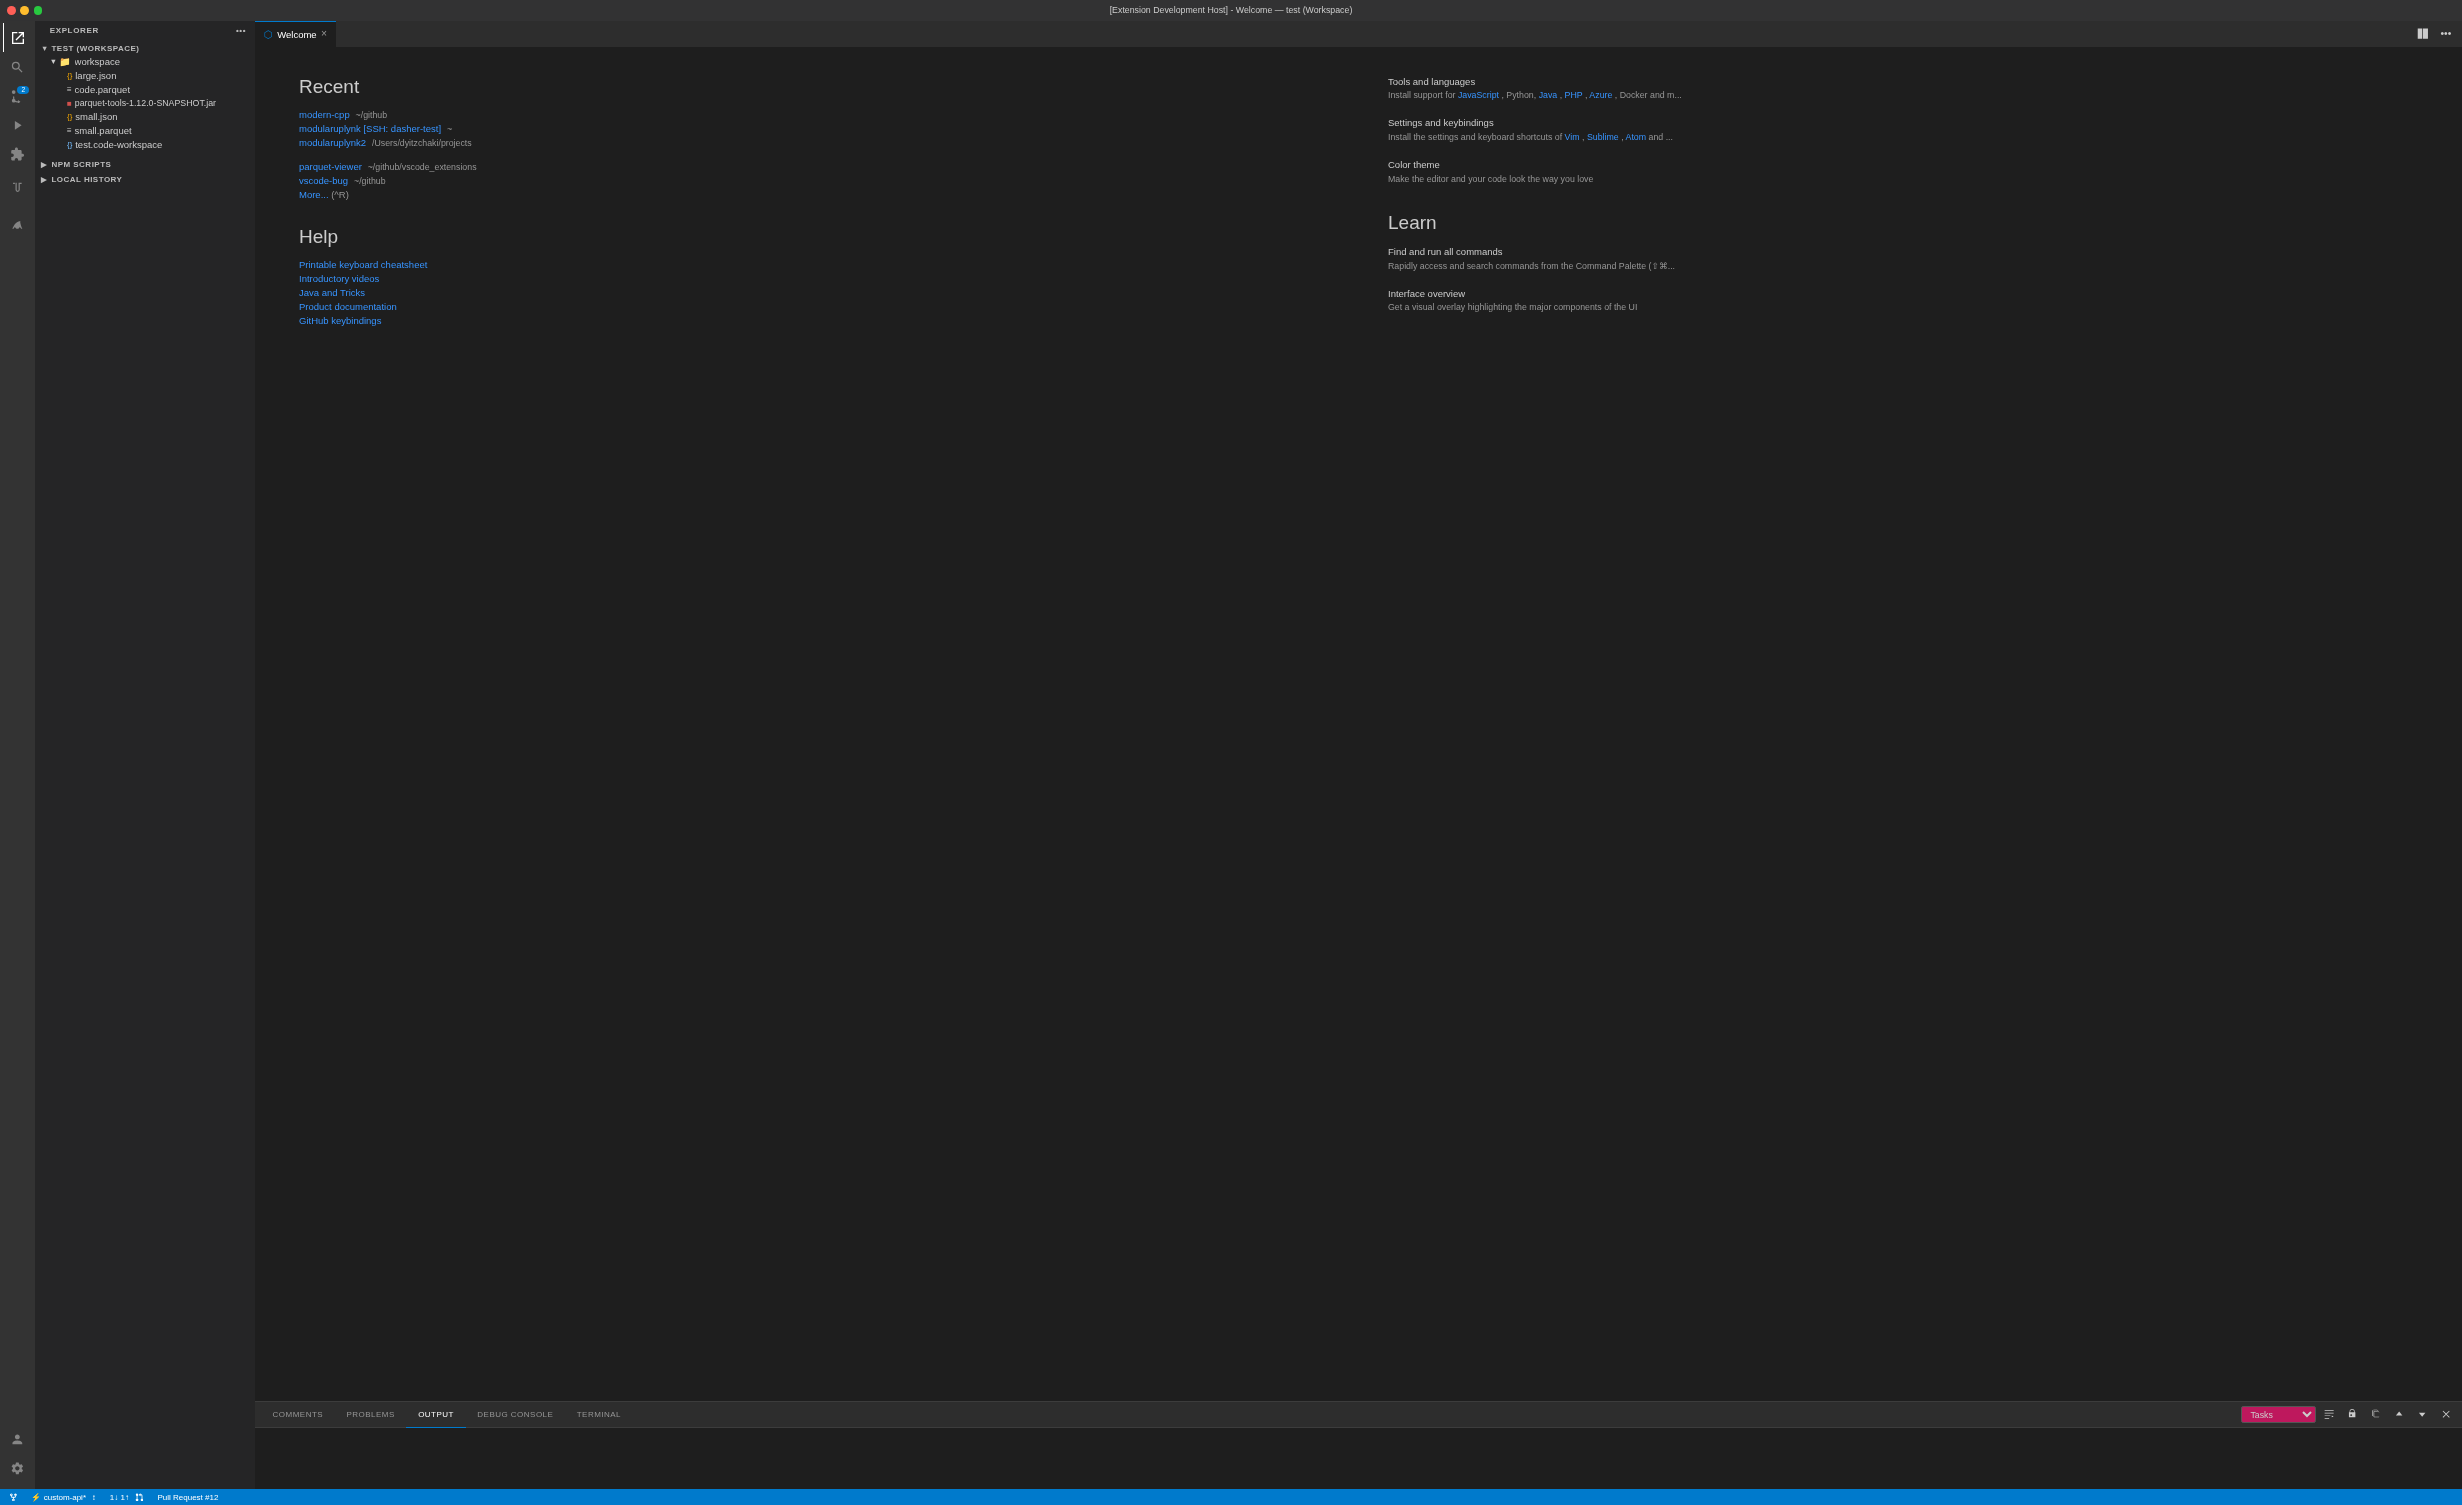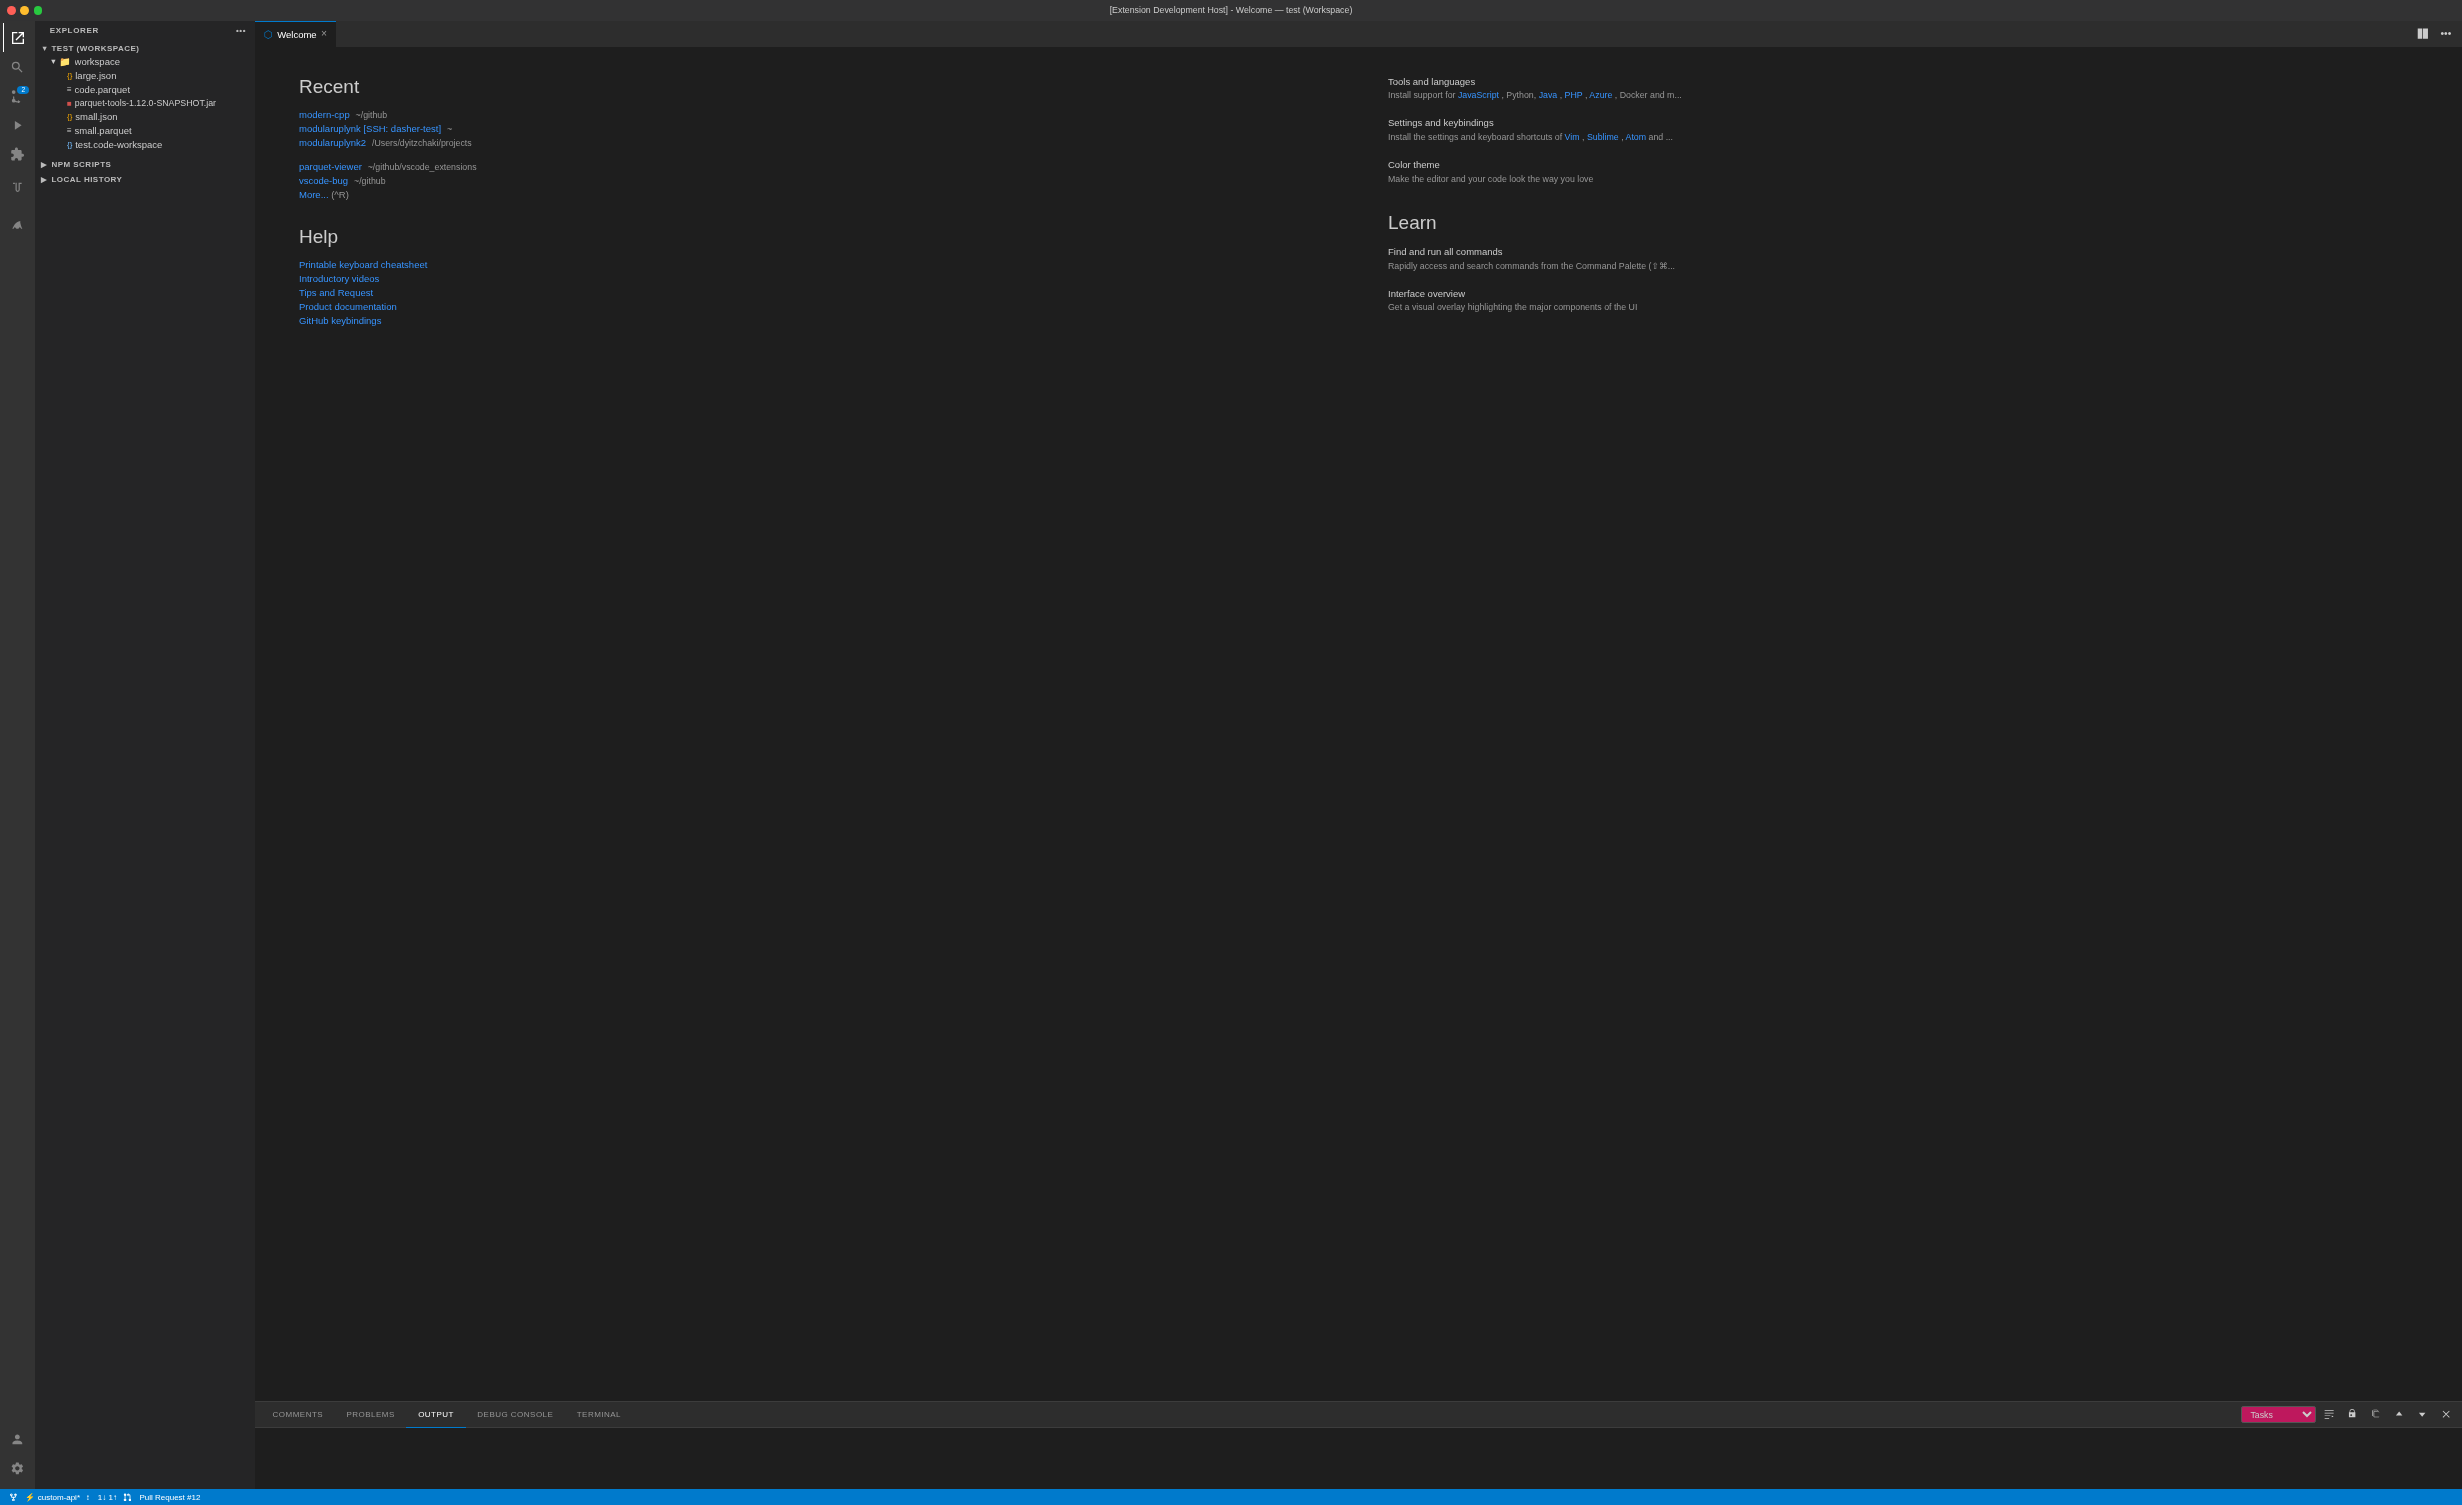--- a/index.html
+++ b/index.html
@@ -354,21 +354,21 @@
       background: #007acc;
       display: flex;
       align-items: center;
       padding: 0 5.9px;
       gap: 8.8px;
       flex-shrink: 0;
     }
     .status-item {
       display: flex;
       align-items: center;
-      gap: 8px;
+      gap: 14px;
       font-size: 8px;
       color: #ffffff;
       cursor: pointer;
       padding: 0 2.9px;
       height: 100%;
     }
     .status-left { display: flex; align-items: center; }
 
     
     ::-webkit-scrollbar { width: 4.4px; height: 4.4px; }
@@ -547,21 +547,21 @@
           <div style="margin-top:2.9px">
             <a class="welcome-link" style="display:inline">More...</a>
             <span class="welcome-text"> (^R)</span>
           </div>
         </div>
 
         <div class="welcome-section">
           <div class="section-title">Help</div>
           <a class="welcome-link">Printable keyboard cheatsheet</a>
           <a class="welcome-link">Introductory videos</a>
-          <a class="welcome-link">Tips and Request</a>
+          <a class="welcome-link">Java and Tricks</a>
           <a class="welcome-link">Product documentation</a>
           <a class="welcome-link">GitHub keybindings</a>
         </div>
       </div>
 
       <div class="welcome-column">
 
         <div class="welcome-section">
 
           <div class="customize-item">

